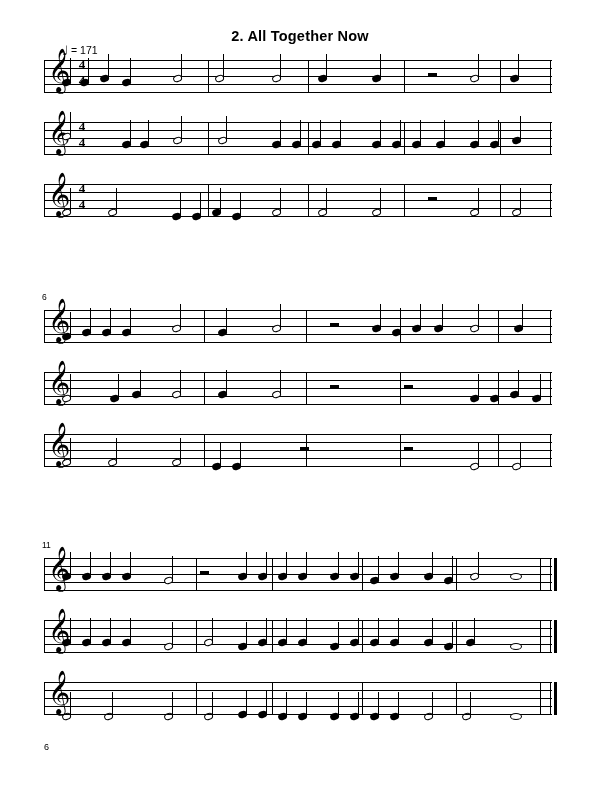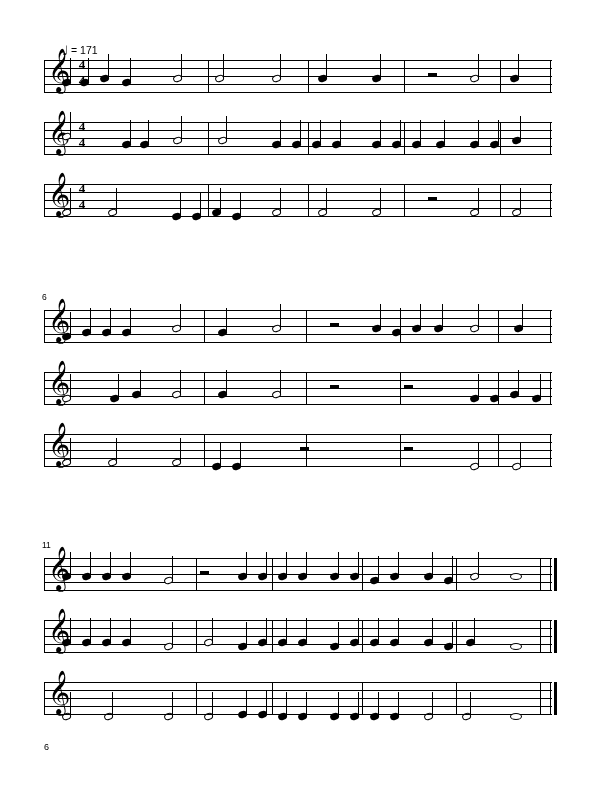--- a/index.html
+++ b/index.html
@@ -151,20 +151,21 @@
     background: #fff;
     border: 1.8px solid #000;
     box-sizing: border-box;
   }
 </style>
 </head>
 <body>
 
 <div class="page">
 
+  <div class="title">2. All Together Now</div>
 
   <div class="tempo" style="left:62px; top:42px;">
     <span class="noteglyph">♩</span>
     <span>= 171</span>
   </div>
 
   <div class="sysnum" style="left:42px; top:292px;">6</div>
   <div class="sysnum" style="left:42px; top:540px;">11</div>
 
   <div class="pagenum">6</div>

